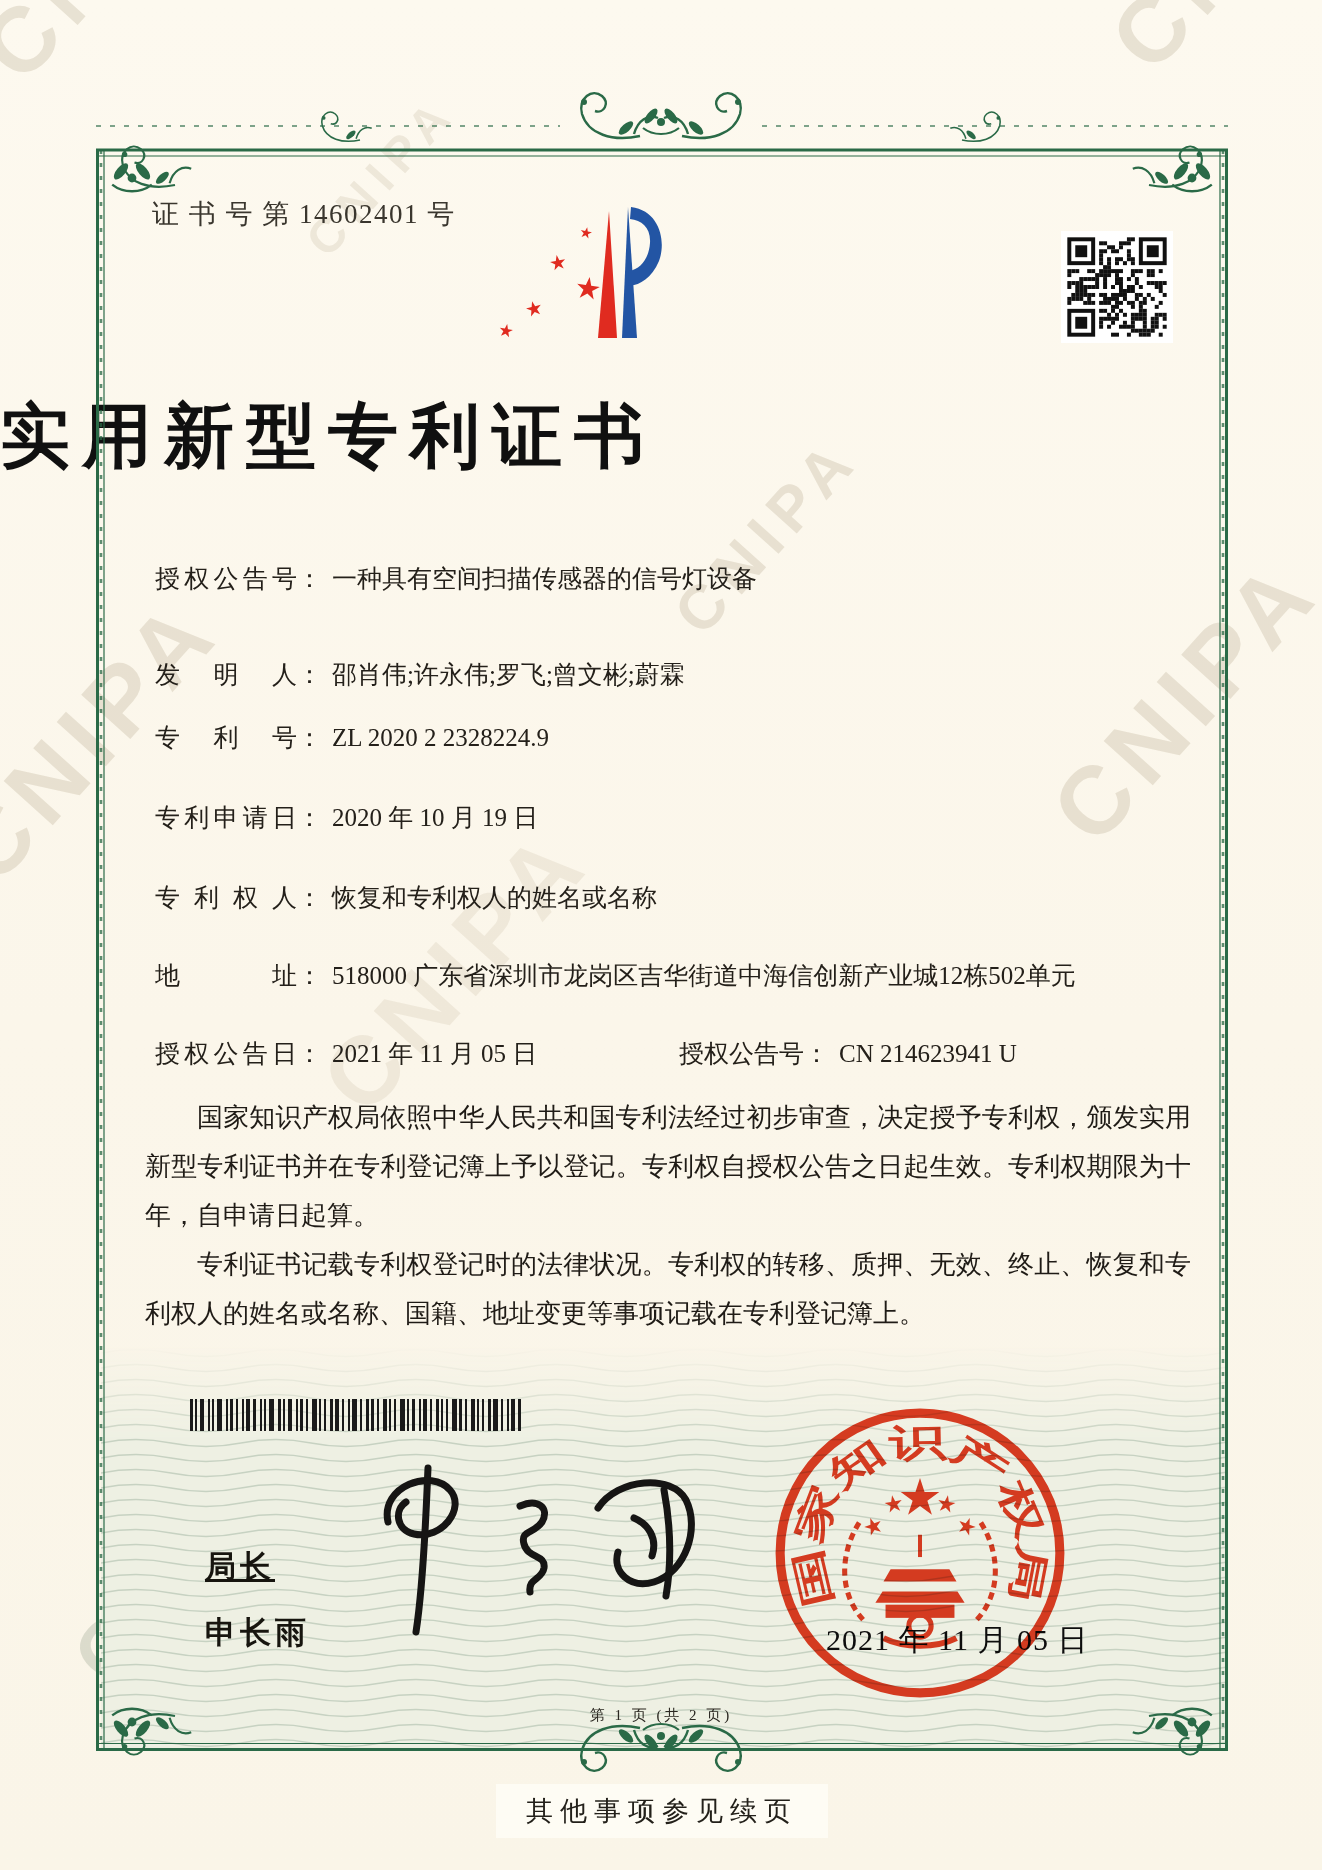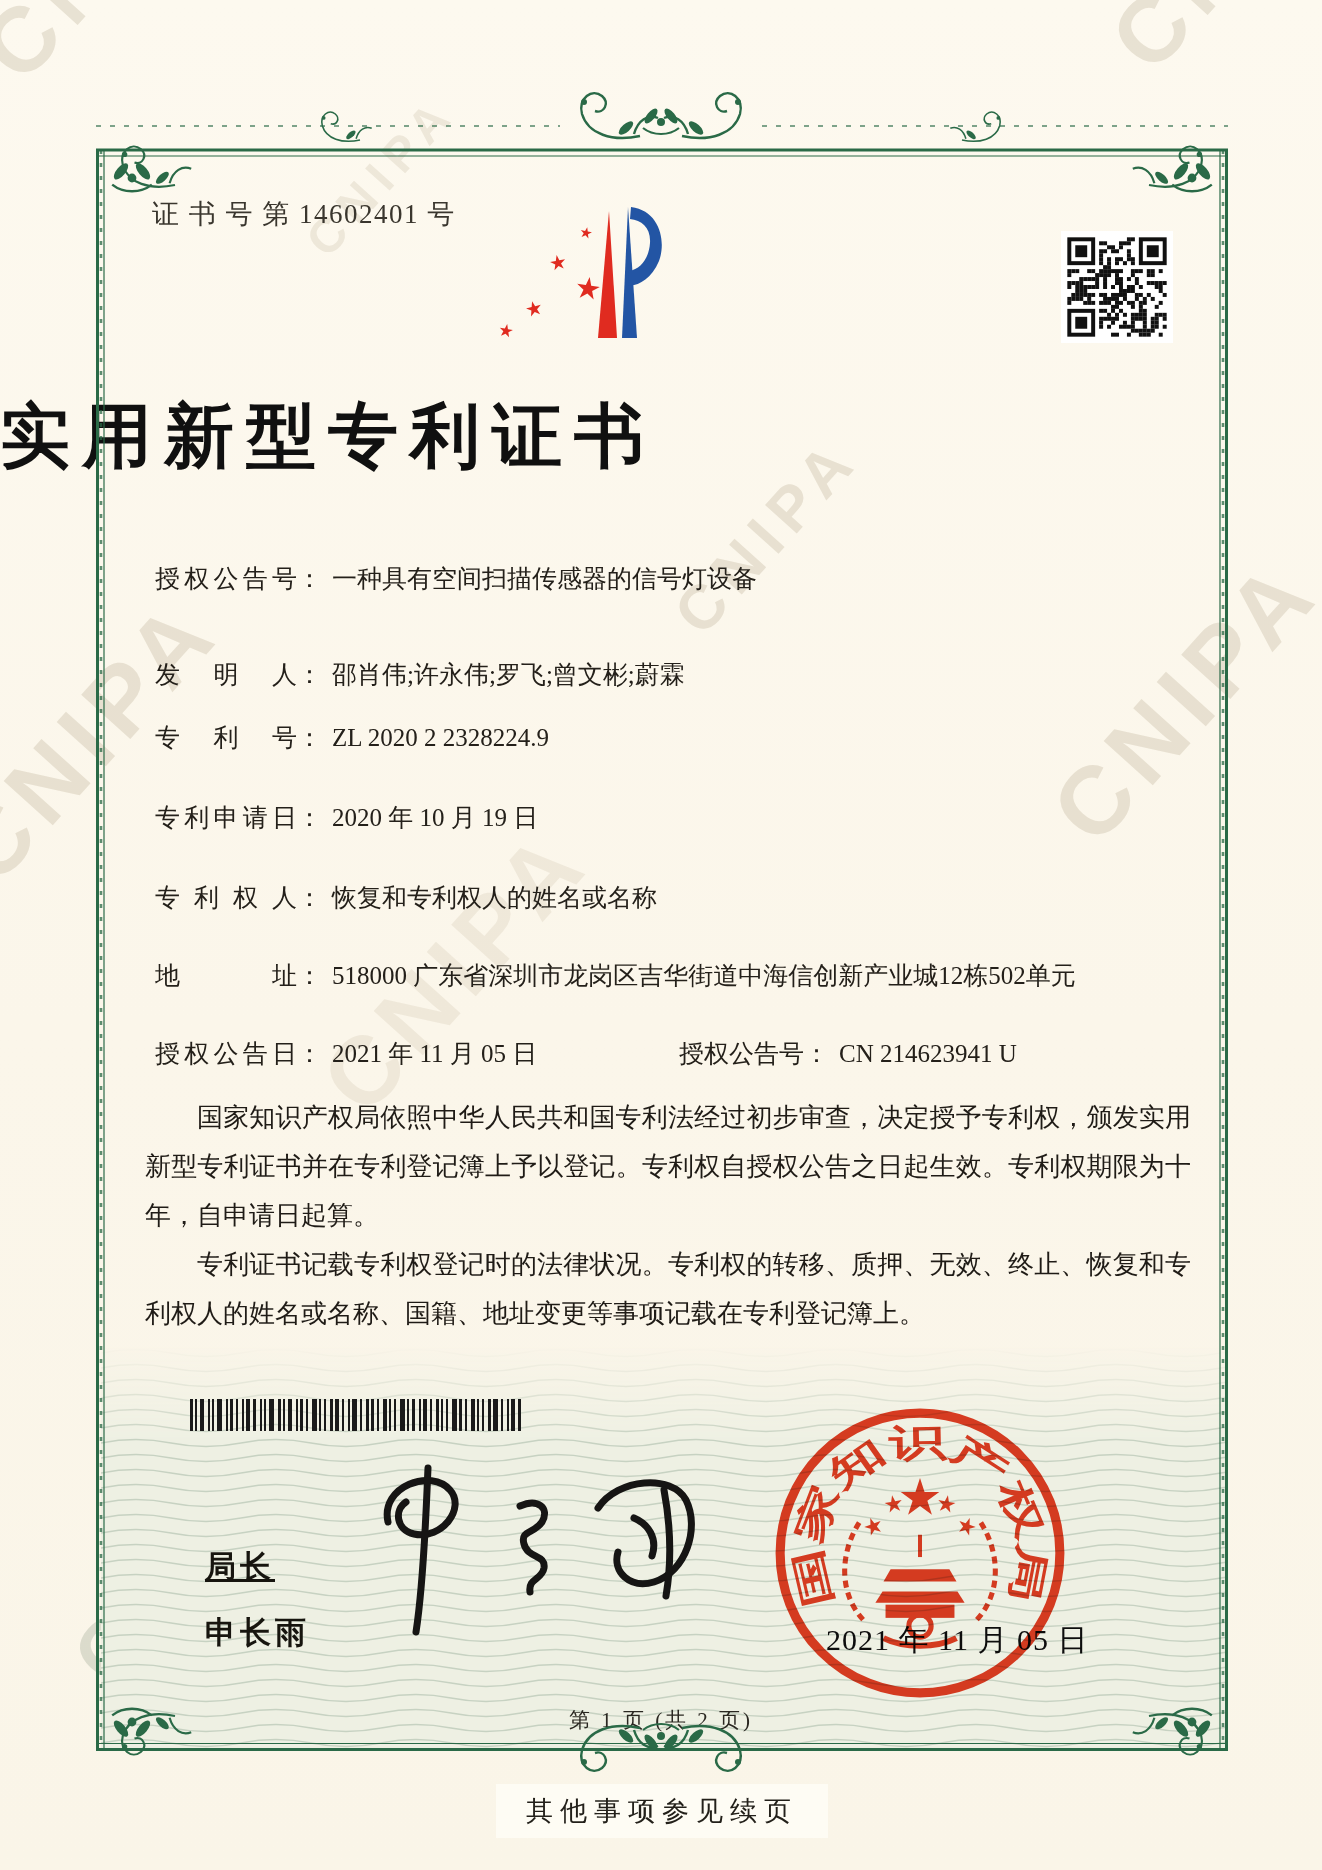--- a/index.html
+++ b/index.html
@@ -38,21 +38,21 @@
   .bodytext p{margin:0;text-indent:2em;}
   
   .barcode{position:absolute;left:190px;top:1399px;width:338px;height:32px;}
   .signer{position:absolute;left:205px;font-family:"Liberation Sans","DejaVu Sans",sans-serif;
       font-weight:bold;font-size:31px;color:#17150f;letter-spacing:4px;}
   .signature{position:absolute;left:352px;top:1460px;width:366px;height:205px;}
   .sealdate{position:absolute;left:826px;top:1620px;font-size:30px;color:#0d0d0d;letter-spacing:1px;white-space:nowrap;}
   .seal{position:absolute;left:770px;top:1403px;width:300px;height:300px;
       mix-blend-mode:multiply;opacity:0.95;pointer-events:none;}
   .pageinfo{position:absolute;left:0;right:0;top:1706px;text-align:center;
-      font-size:21px;color:#2a2721;letter-spacing:3px;}
+      font-size:15px;color:#2a2721;letter-spacing:3px;}
   .contnote{position:absolute;left:2px;right:0;top:1784px;text-align:center;}
   .contnote span{display:inline-block;background:#fefcf4;padding:9px 30px;
       font-size:27px;color:#23201a;letter-spacing:7px;}
   .frameart{position:absolute;left:0;top:0;width:1322px;height:1870px;pointer-events:none;}
 </style>
 </head>
 <body>
 
 <div class="page">
 

